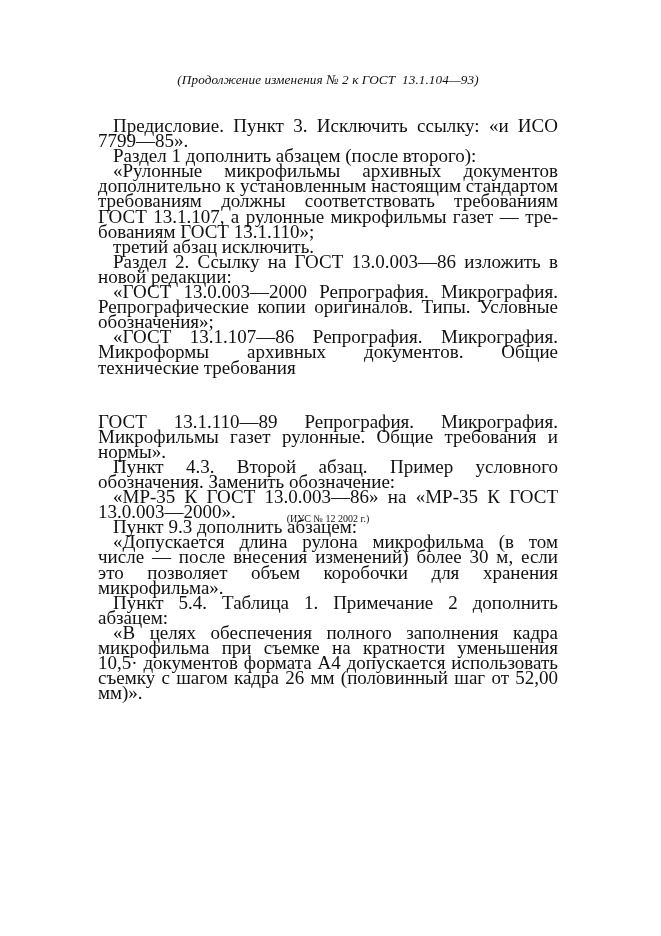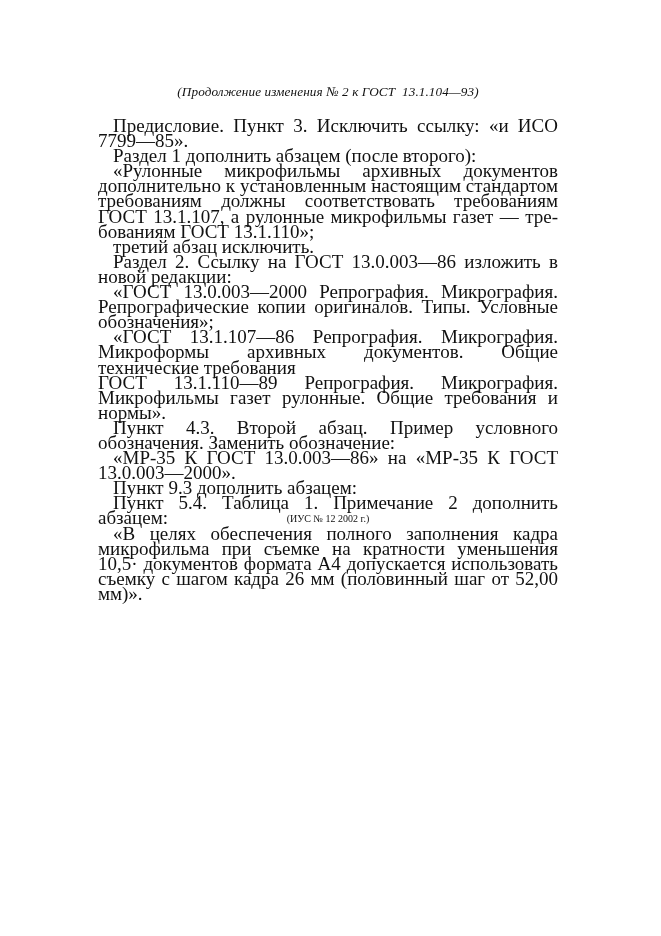--- a/index.html
+++ b/index.html
@@ -21,21 +21,21 @@
     left: 0;
     top: 0;
     width: 661px;
     height: 936px;
     background: #ffffff;
   }
 
   .doc-header {
     position: absolute;
     left: 98px;
-    top: 84px;
+    top: 72px;
     width: 460px;
     text-align: center;
     font-style: italic;
     font-size: 13.2px;
     letter-spacing: 0.1px;
     white-space: pre;
   }
 
   .body-block {
     position: absolute;
@@ -49,20 +49,21 @@
     font-size: 19px;
     line-height: 15.1px;
     text-align: justify;
     text-justify: inter-word;
     hyphens: manual;
     text-indent: 15px;
   }
 
   .para.noindent {
     text-indent: 0;
+    margin-top: 39px;
   }
 
   .para.italic {
   }
 
   .doc-footer {
     position: absolute;
     left: 98px;
     top: 513px;
     width: 460px;
@@ -96,20 +97,21 @@
     <p class="para">«ГОСТ  13.1.107—86  Репрография.  Микрография. Микроформы ар­хивных документов. Общие технические требования</p>
 
     <p class="para noindent">ГОСТ 13.1.110—89 Репрография. Микрография. Микрофильмы газет рулонные. Общие требования и нормы».</p>
 
     <p class="para">Пункт 4.3. Второй абзац. Пример условного обозначения. Заменить обо­значение:</p>
 
     <p class="para italic">«МР-35 К ГОСТ 13.0.003—86» на «МР-35 К ГОСТ 13.0.003—2000».</p>
 
     <p class="para">Пункт 9.3 дополнить абзацем:</p>
 
+    <p class="para">«Допускается длина рулона микрофильма (в том числе — после внесе­ния изменений) более 30 м, если это позволяет объем коробочки для хранения микрофильма».</p>
 
     <p class="para">Пункт 5.4. Таблица 1. Примечание 2 дополнить абзацем:</p>
 
     <p class="para">«В целях  обеспечения полного заполнения кадра микрофильма при съемке на кратности уменьшения 10,5· документов формата А4 допуска­ется  использовать   съемку с шагом кадра 26 мм (половинный шаг от 52,00 мм)».</p>
 
   </div>
 
   <div class="doc-footer">(ИУС № 12 2002 г.)</div>
 
 </div>

